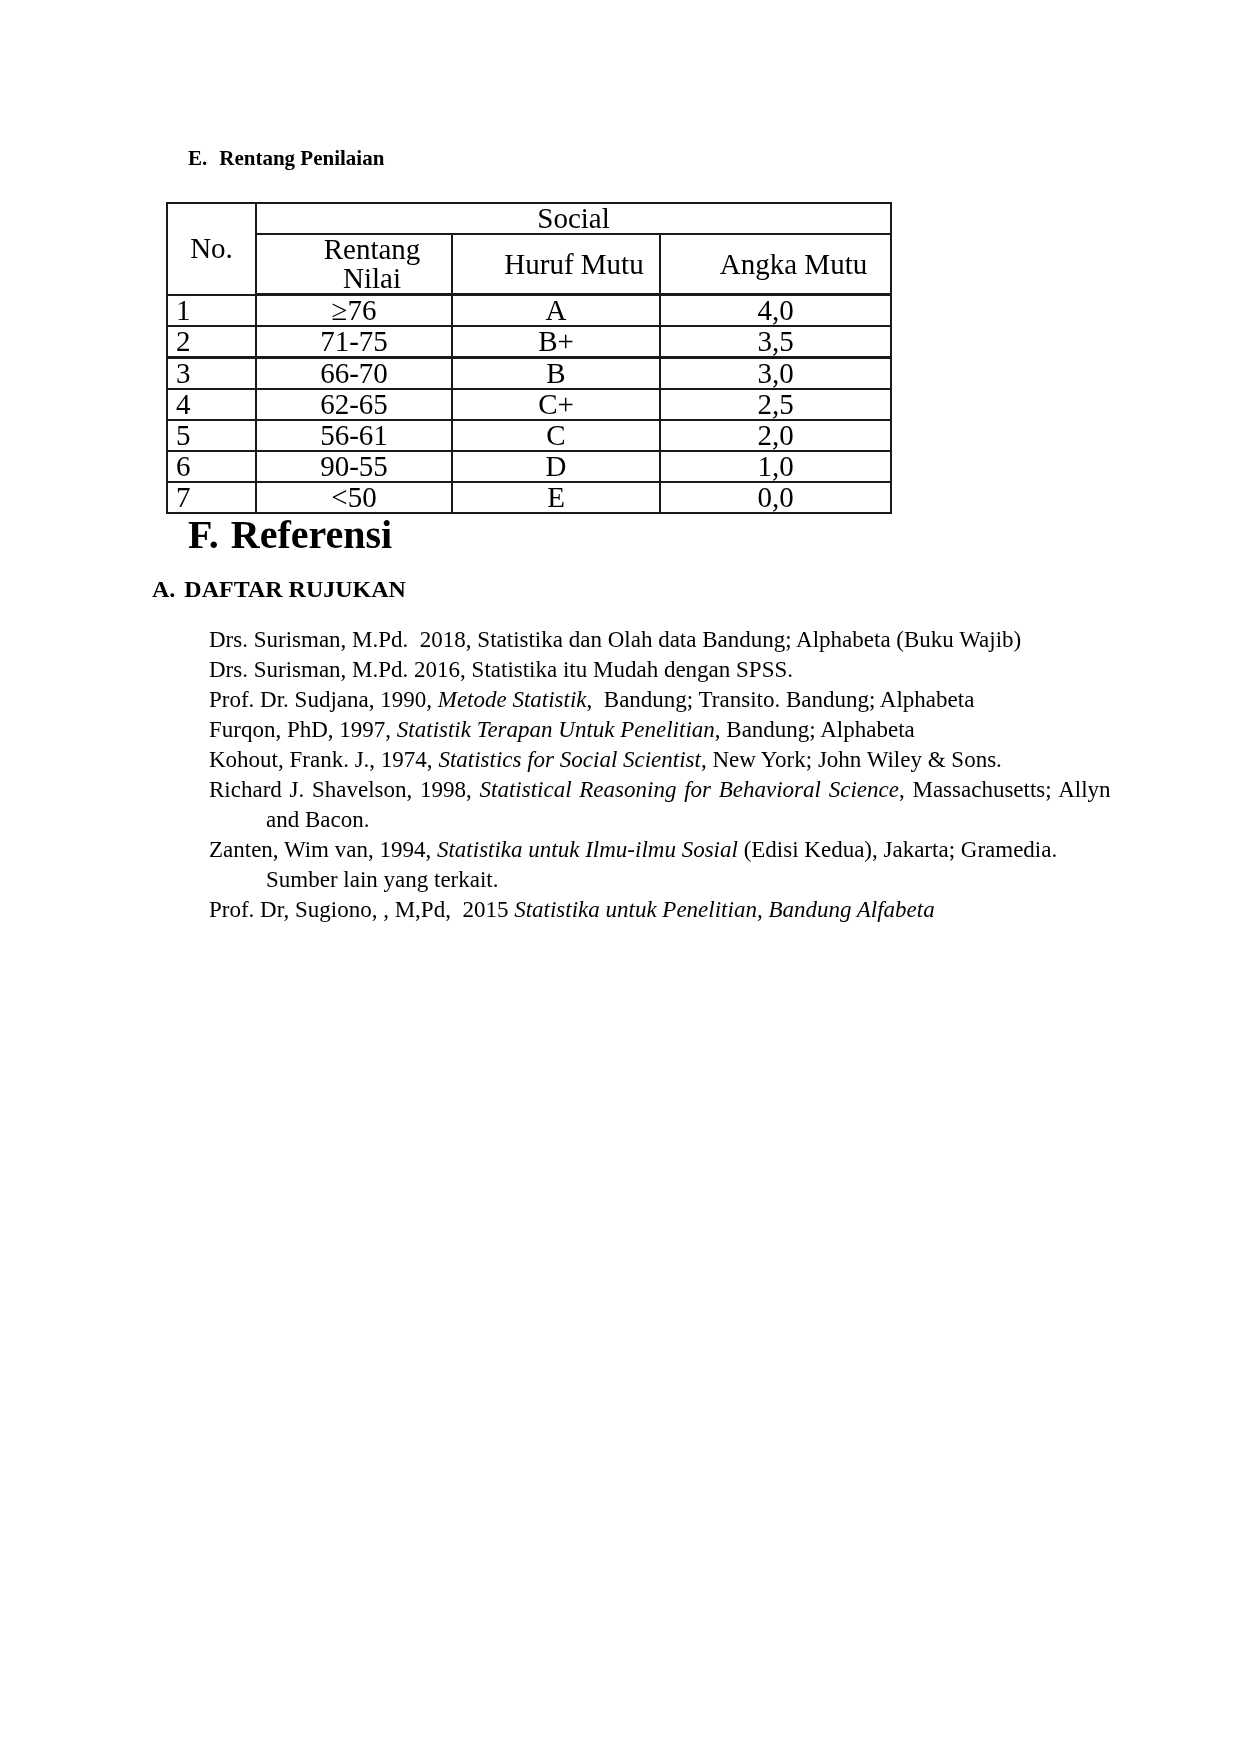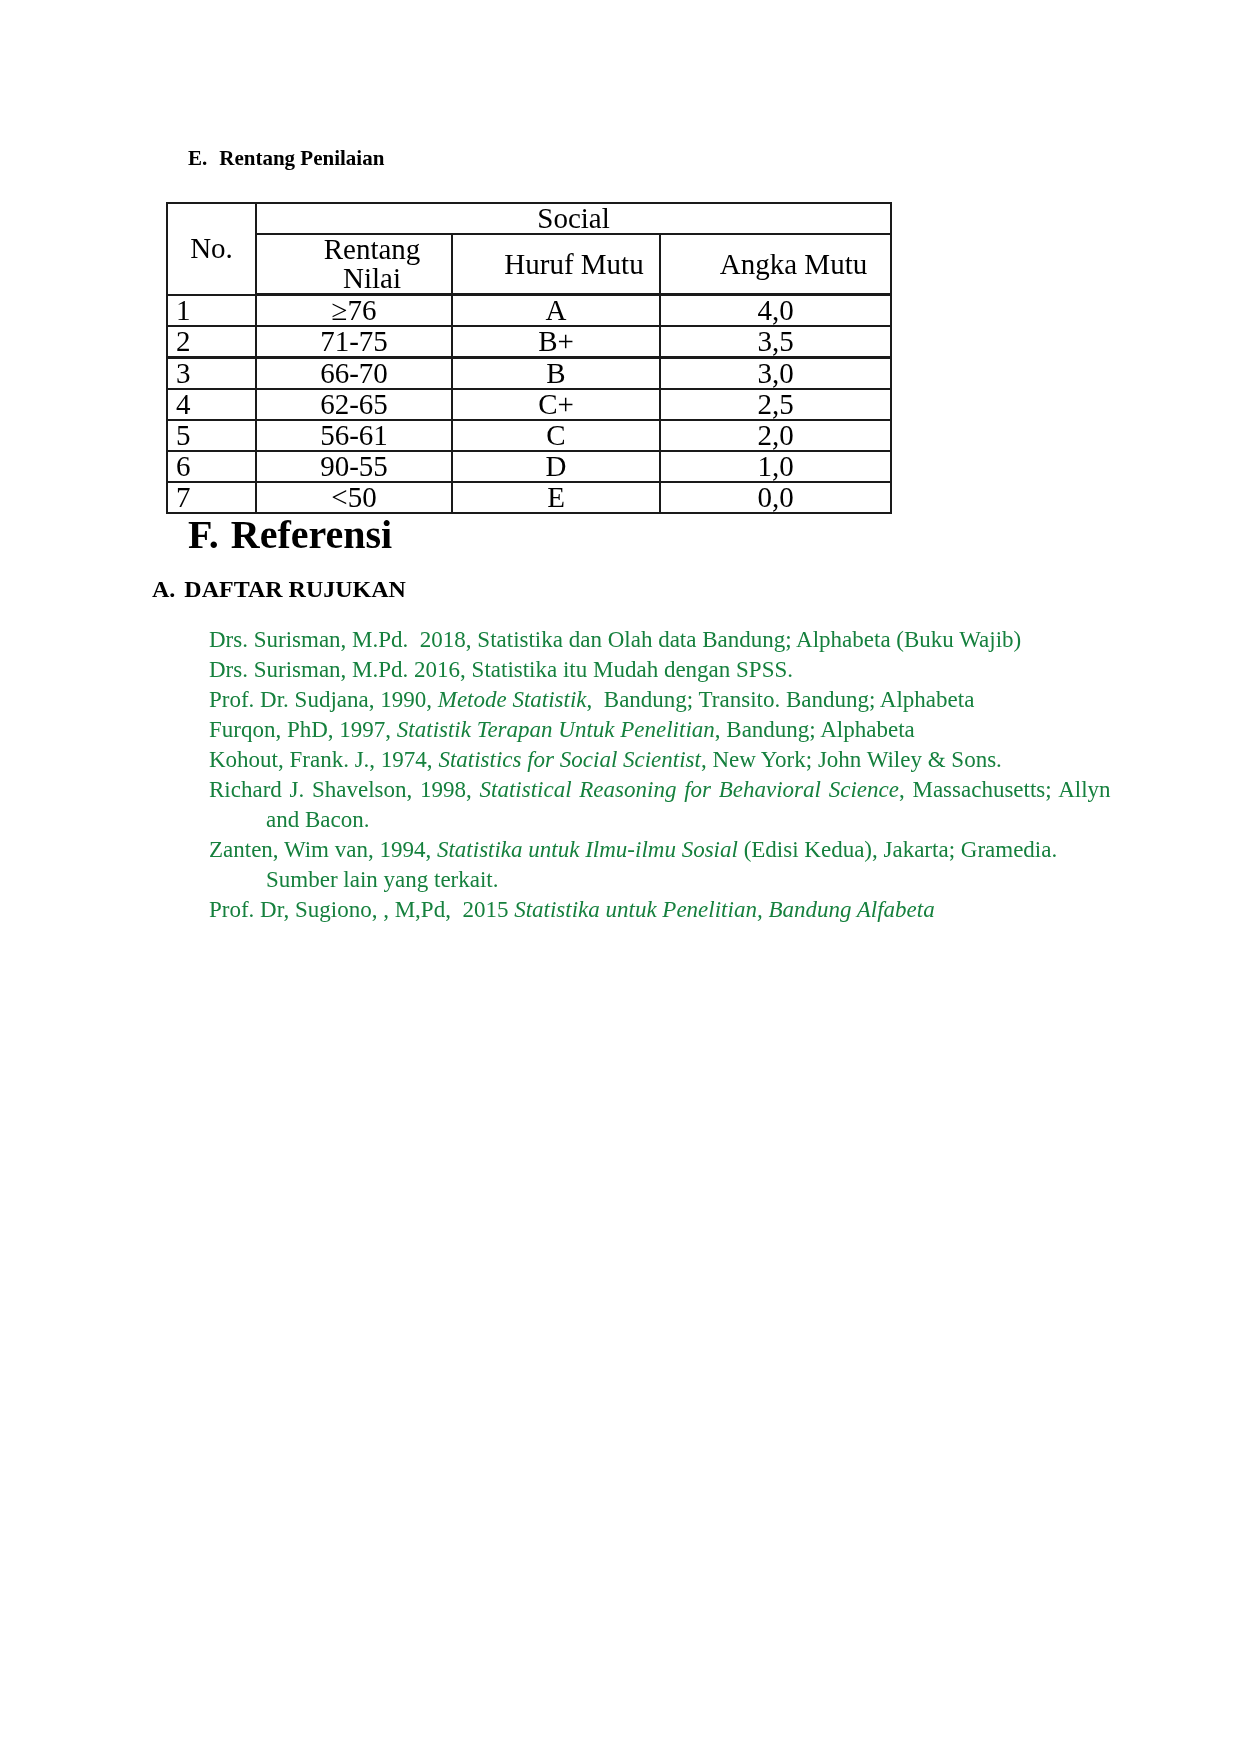--- a/index.html
+++ b/index.html
@@ -51,21 +51,21 @@
   table.grade td.no-cell { text-align: left; padding-left: 8px; }
   table.grade td.corner { text-align: center; }
 
   
   .refs {
     position: absolute;
     left: 209px; top: 625px;
     font-size: 23px;
     line-height: 30px;
     white-space: pre;
-    color: #15803d;
+    color: #000000;
   }
   .ref-line { min-height: 30px; }
   .ref-line.cont { padding-left: 57px; }
   .ref-line.wide { word-spacing: 2px; }
   .ref-line .it { font-style: italic; }
 </style>
 </head>
 <body>
 
 <div class="sec-heading" id="heading-e">

